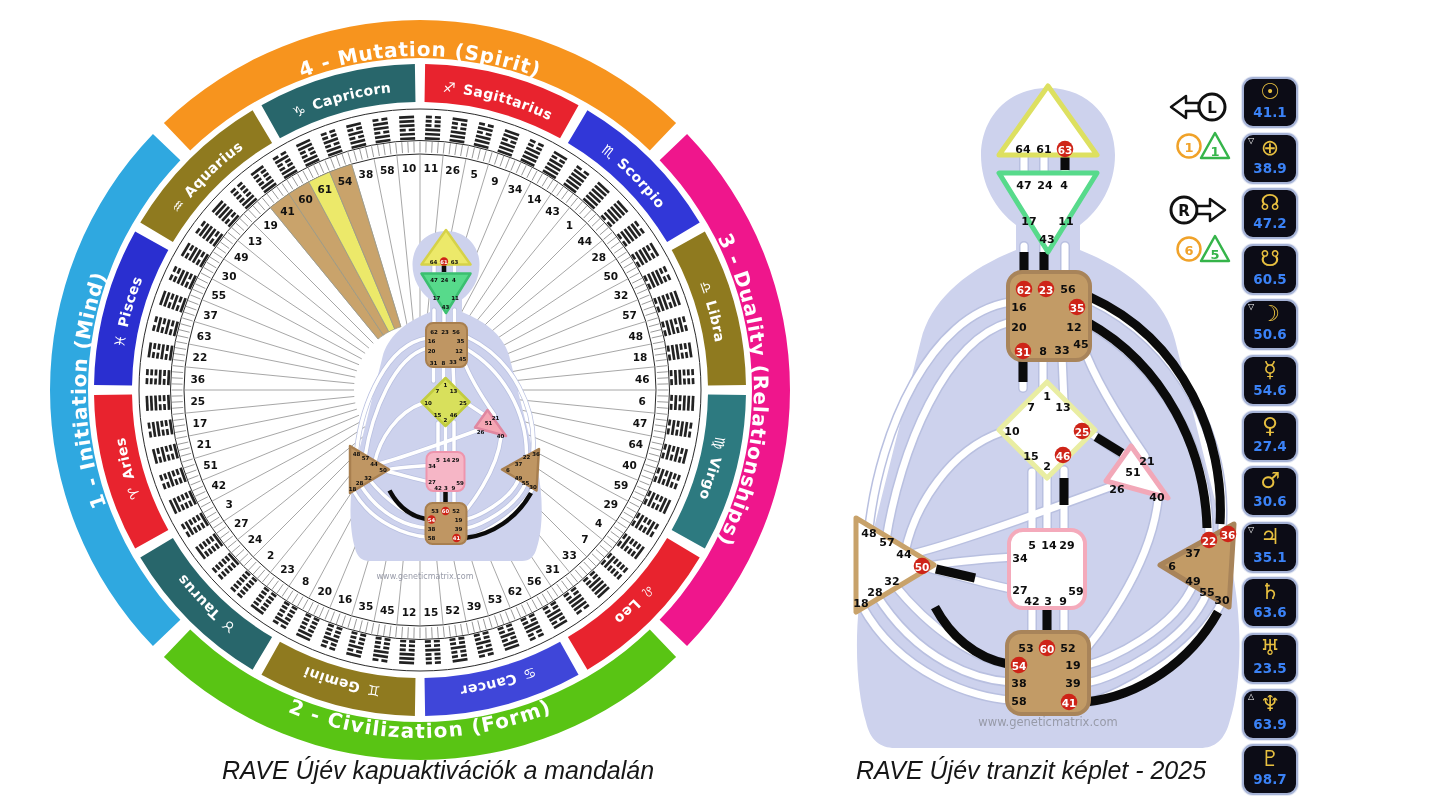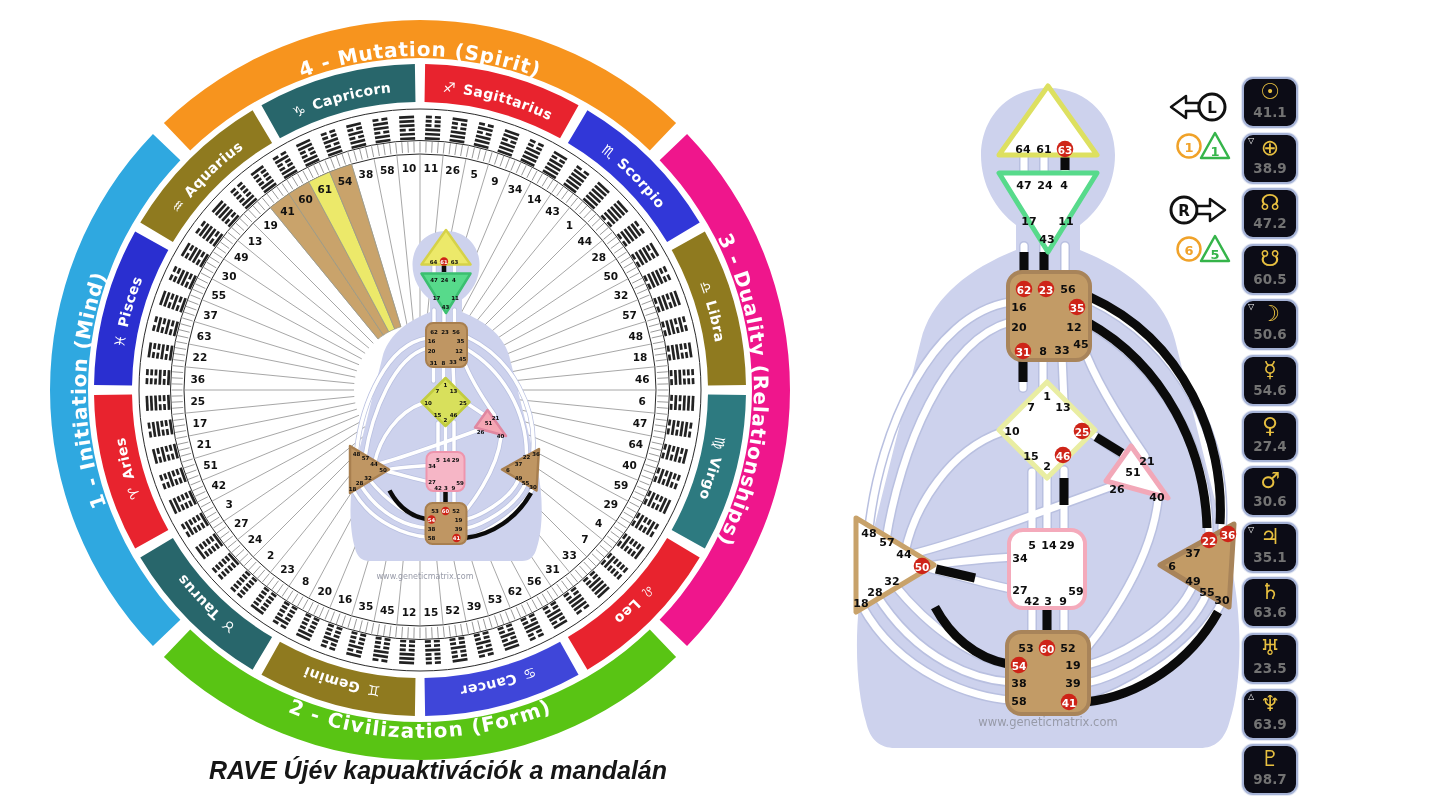--- a/index.html
+++ b/index.html
@@ -12,29 +12,29 @@
   .gate-num{font-size:10.5px;font-weight:700;fill:#111;text-anchor:middle;dominant-baseline:central;}
   .bg-num{font-size:11px;font-weight:700;fill:#0d0d0d;text-anchor:middle;dominant-baseline:central;}
   .bg-num-act{font-size:10.5px;font-weight:700;fill:#ffffff;text-anchor:middle;dominant-baseline:central;}
   .legend-letter{font-size:15px;font-weight:700;fill:#111;text-anchor:middle;dominant-baseline:central;}
   .legend-num{font-size:13px;font-weight:700;text-anchor:middle;dominant-baseline:central;}
   .orange{fill:#f0a229;} .green{fill:#35b44a;}
   .wm{fill:#979aa8;text-anchor:middle;}
   .wm-s{font-size:8px;}
   .wm-l{font-size:11.5px;}
   .caption{position:absolute;transform:translateX(-50%);font-style:italic;font-size:25px;
-           color:#161616;white-space:nowrap;font-family:"Liberation Sans",sans-serif;font-weight:bold;}
+           color:#161616;white-space:nowrap;font-family:"Liberation Sans",sans-serif;}
   #planet-column{position:absolute;left:1242px;top:77px;width:56px;}
   .tile{position:relative;width:52px;height:47px;margin-bottom:4.6px;background:#0c0c16;
         border:2px solid #a6b3d6;border-radius:11px;display:flex;flex-direction:column;
         align-items:center;justify-content:flex-start;box-shadow:0 0 0 1px #e4e8f4;}
   .tile .marker{position:absolute;top:1px;left:4px;font-size:8px;color:#fff;
         font-family:"DejaVu Sans",sans-serif;}
   .tile .glyph{font-size:22px;line-height:26px;color:#e8c040;font-family:"DejaVu Sans",sans-serif;}
-  .tile .val{font-size:13.5px;line-height:15px;font-weight:700;color:#737373;
+  .tile .val{font-size:13.5px;line-height:15px;font-weight:700;color:#3b82f6;
         font-family:"DejaVu Sans",sans-serif;}
 </style>
 </head>
 <body>
 
 <div id="stage">
 
   <svg id="scene-dynamic" width="1440" height="810">
     <defs id="path-defs">
         <path id="qp0" d="M187.43855921868803,140.60838774786285 A341,341 0 0 1 652.561440781312,140.60838774786285" fill="none"></path>
@@ -1578,13 +1578,14 @@
         <div class="glyph">♆</div>
         <div class="val">63.9</div>
       </div>
       <div class="tile">
         <div class="glyph">♇</div>
         <div class="val">98.7</div>
       </div>
     </div>
 
   <div class="caption" style="left:438px;top:756px;">RAVE Újév kapuaktivációk a mandalán</div>
+  <div class="caption" style="left:1031px;top:756px;">RAVE Újév tranzit képlet - 2025</div>
 </div>
 
 </body></html>

